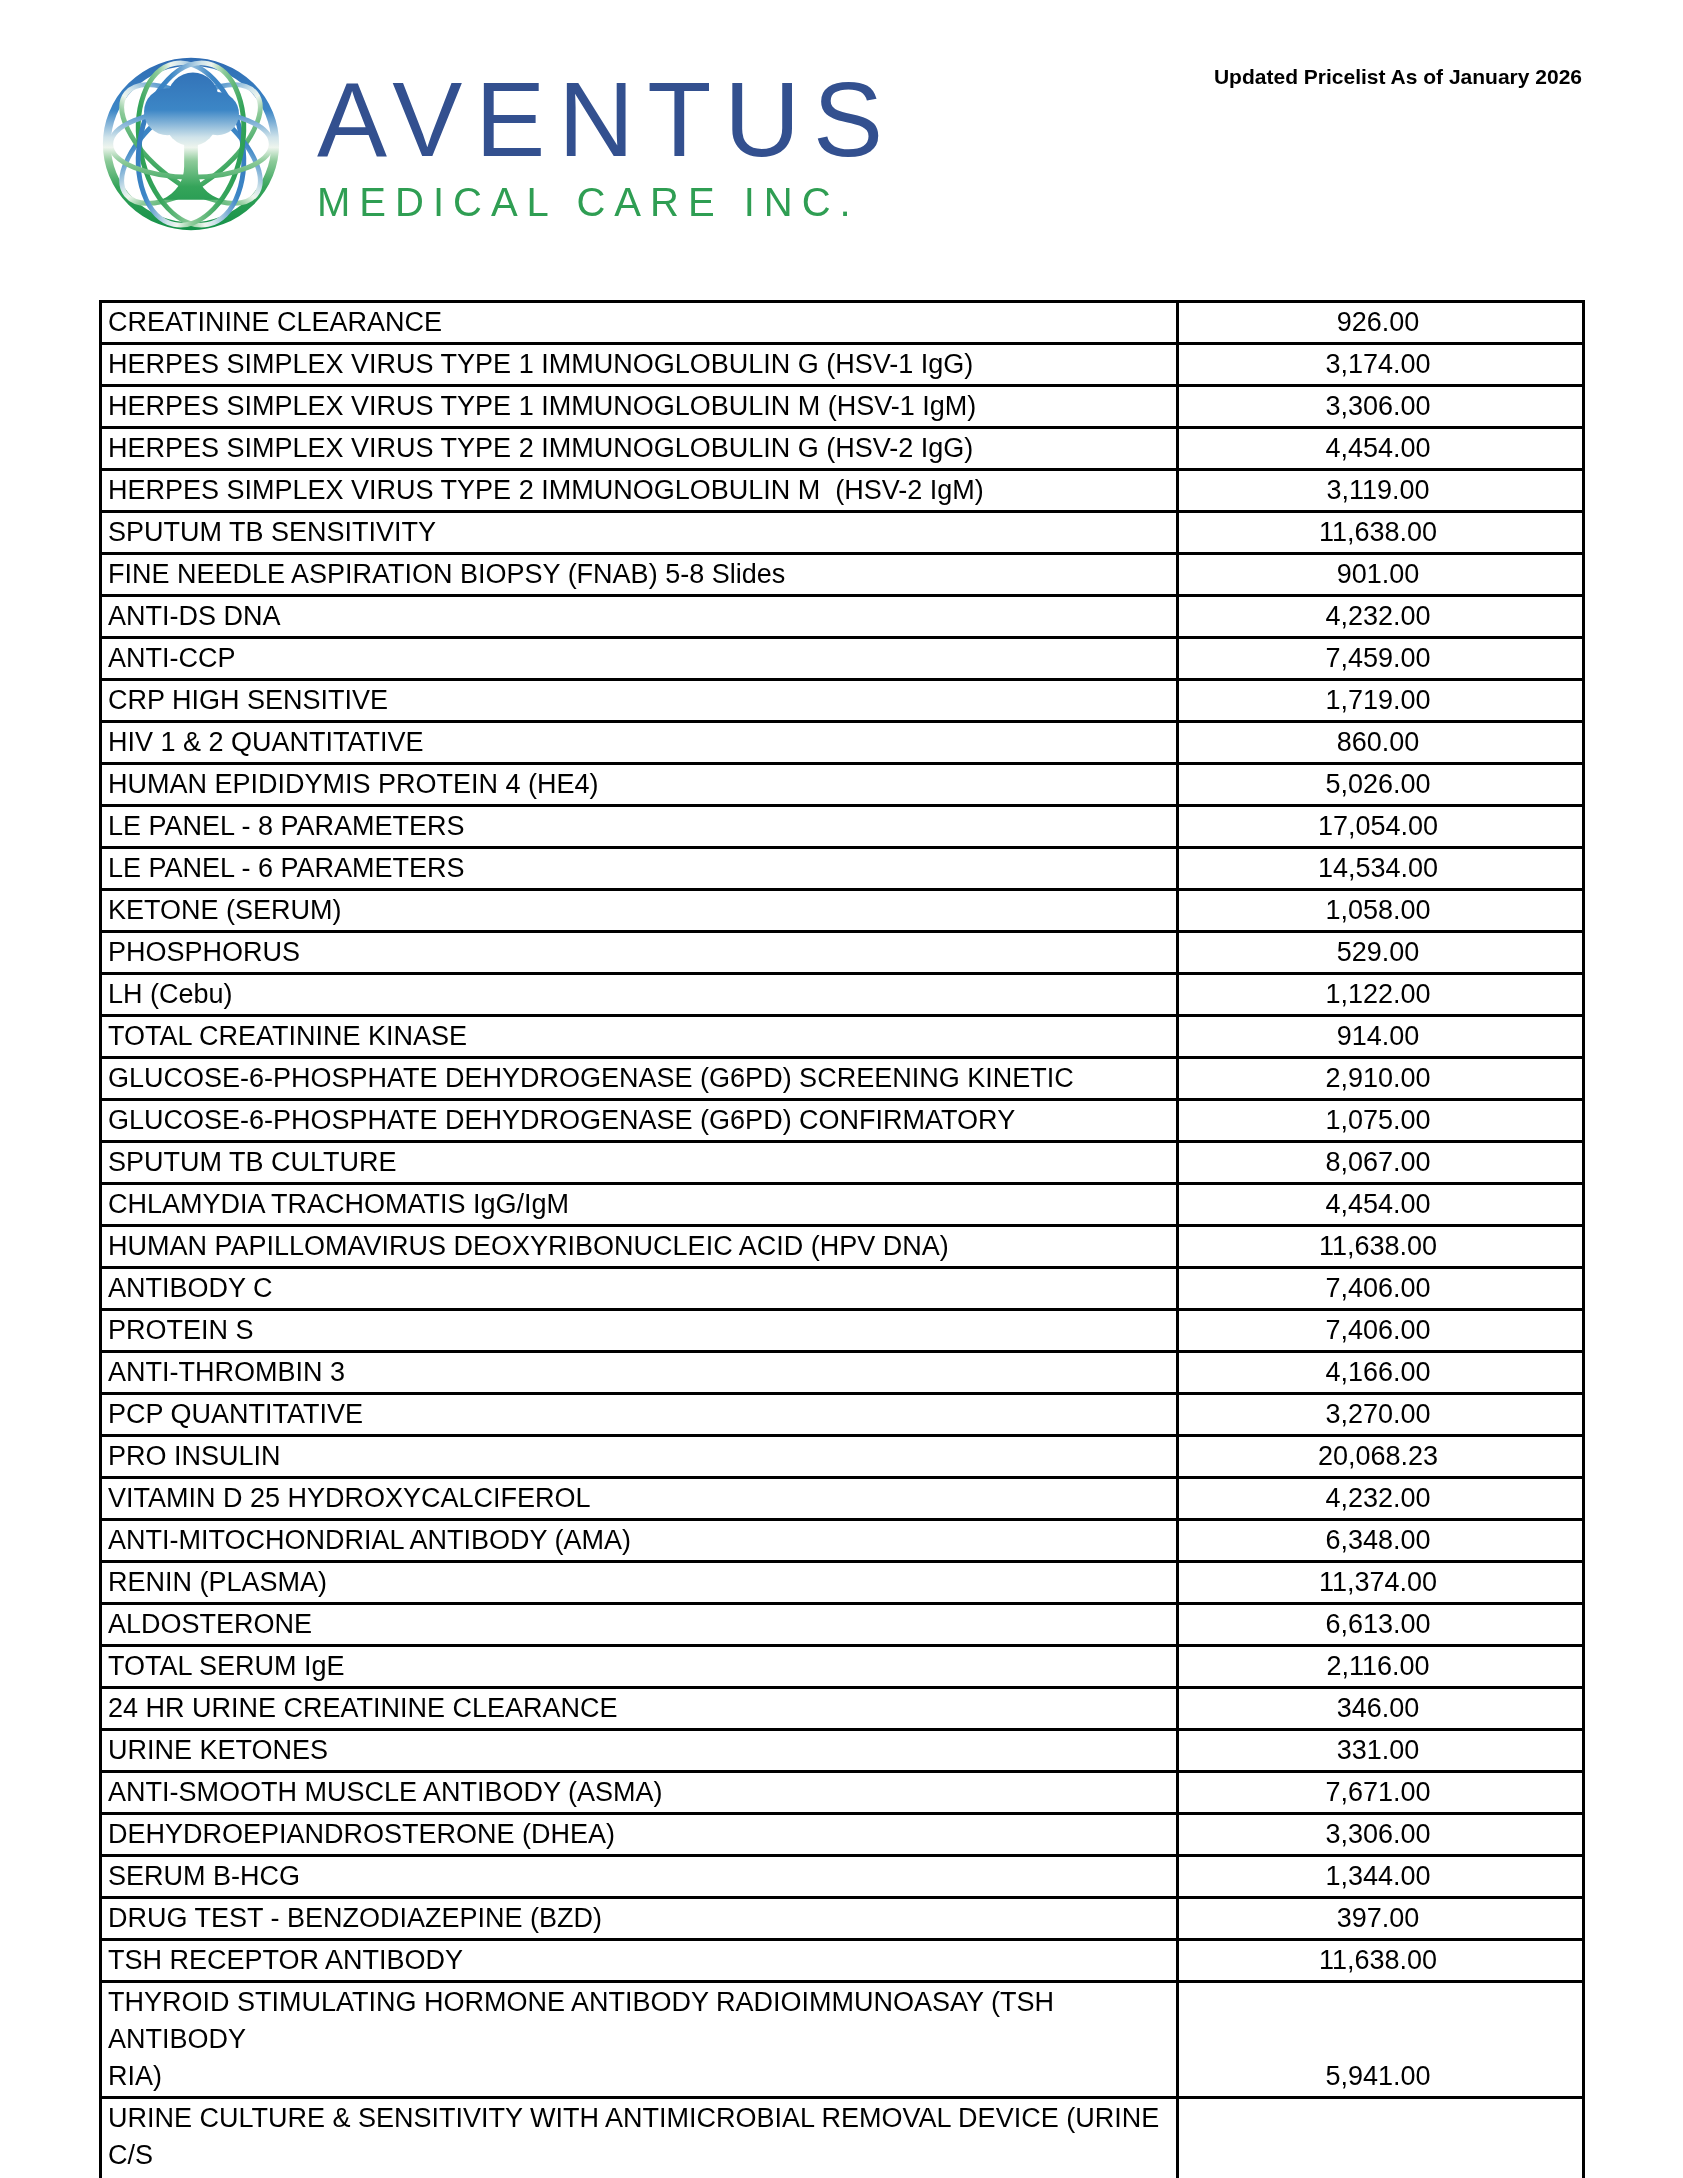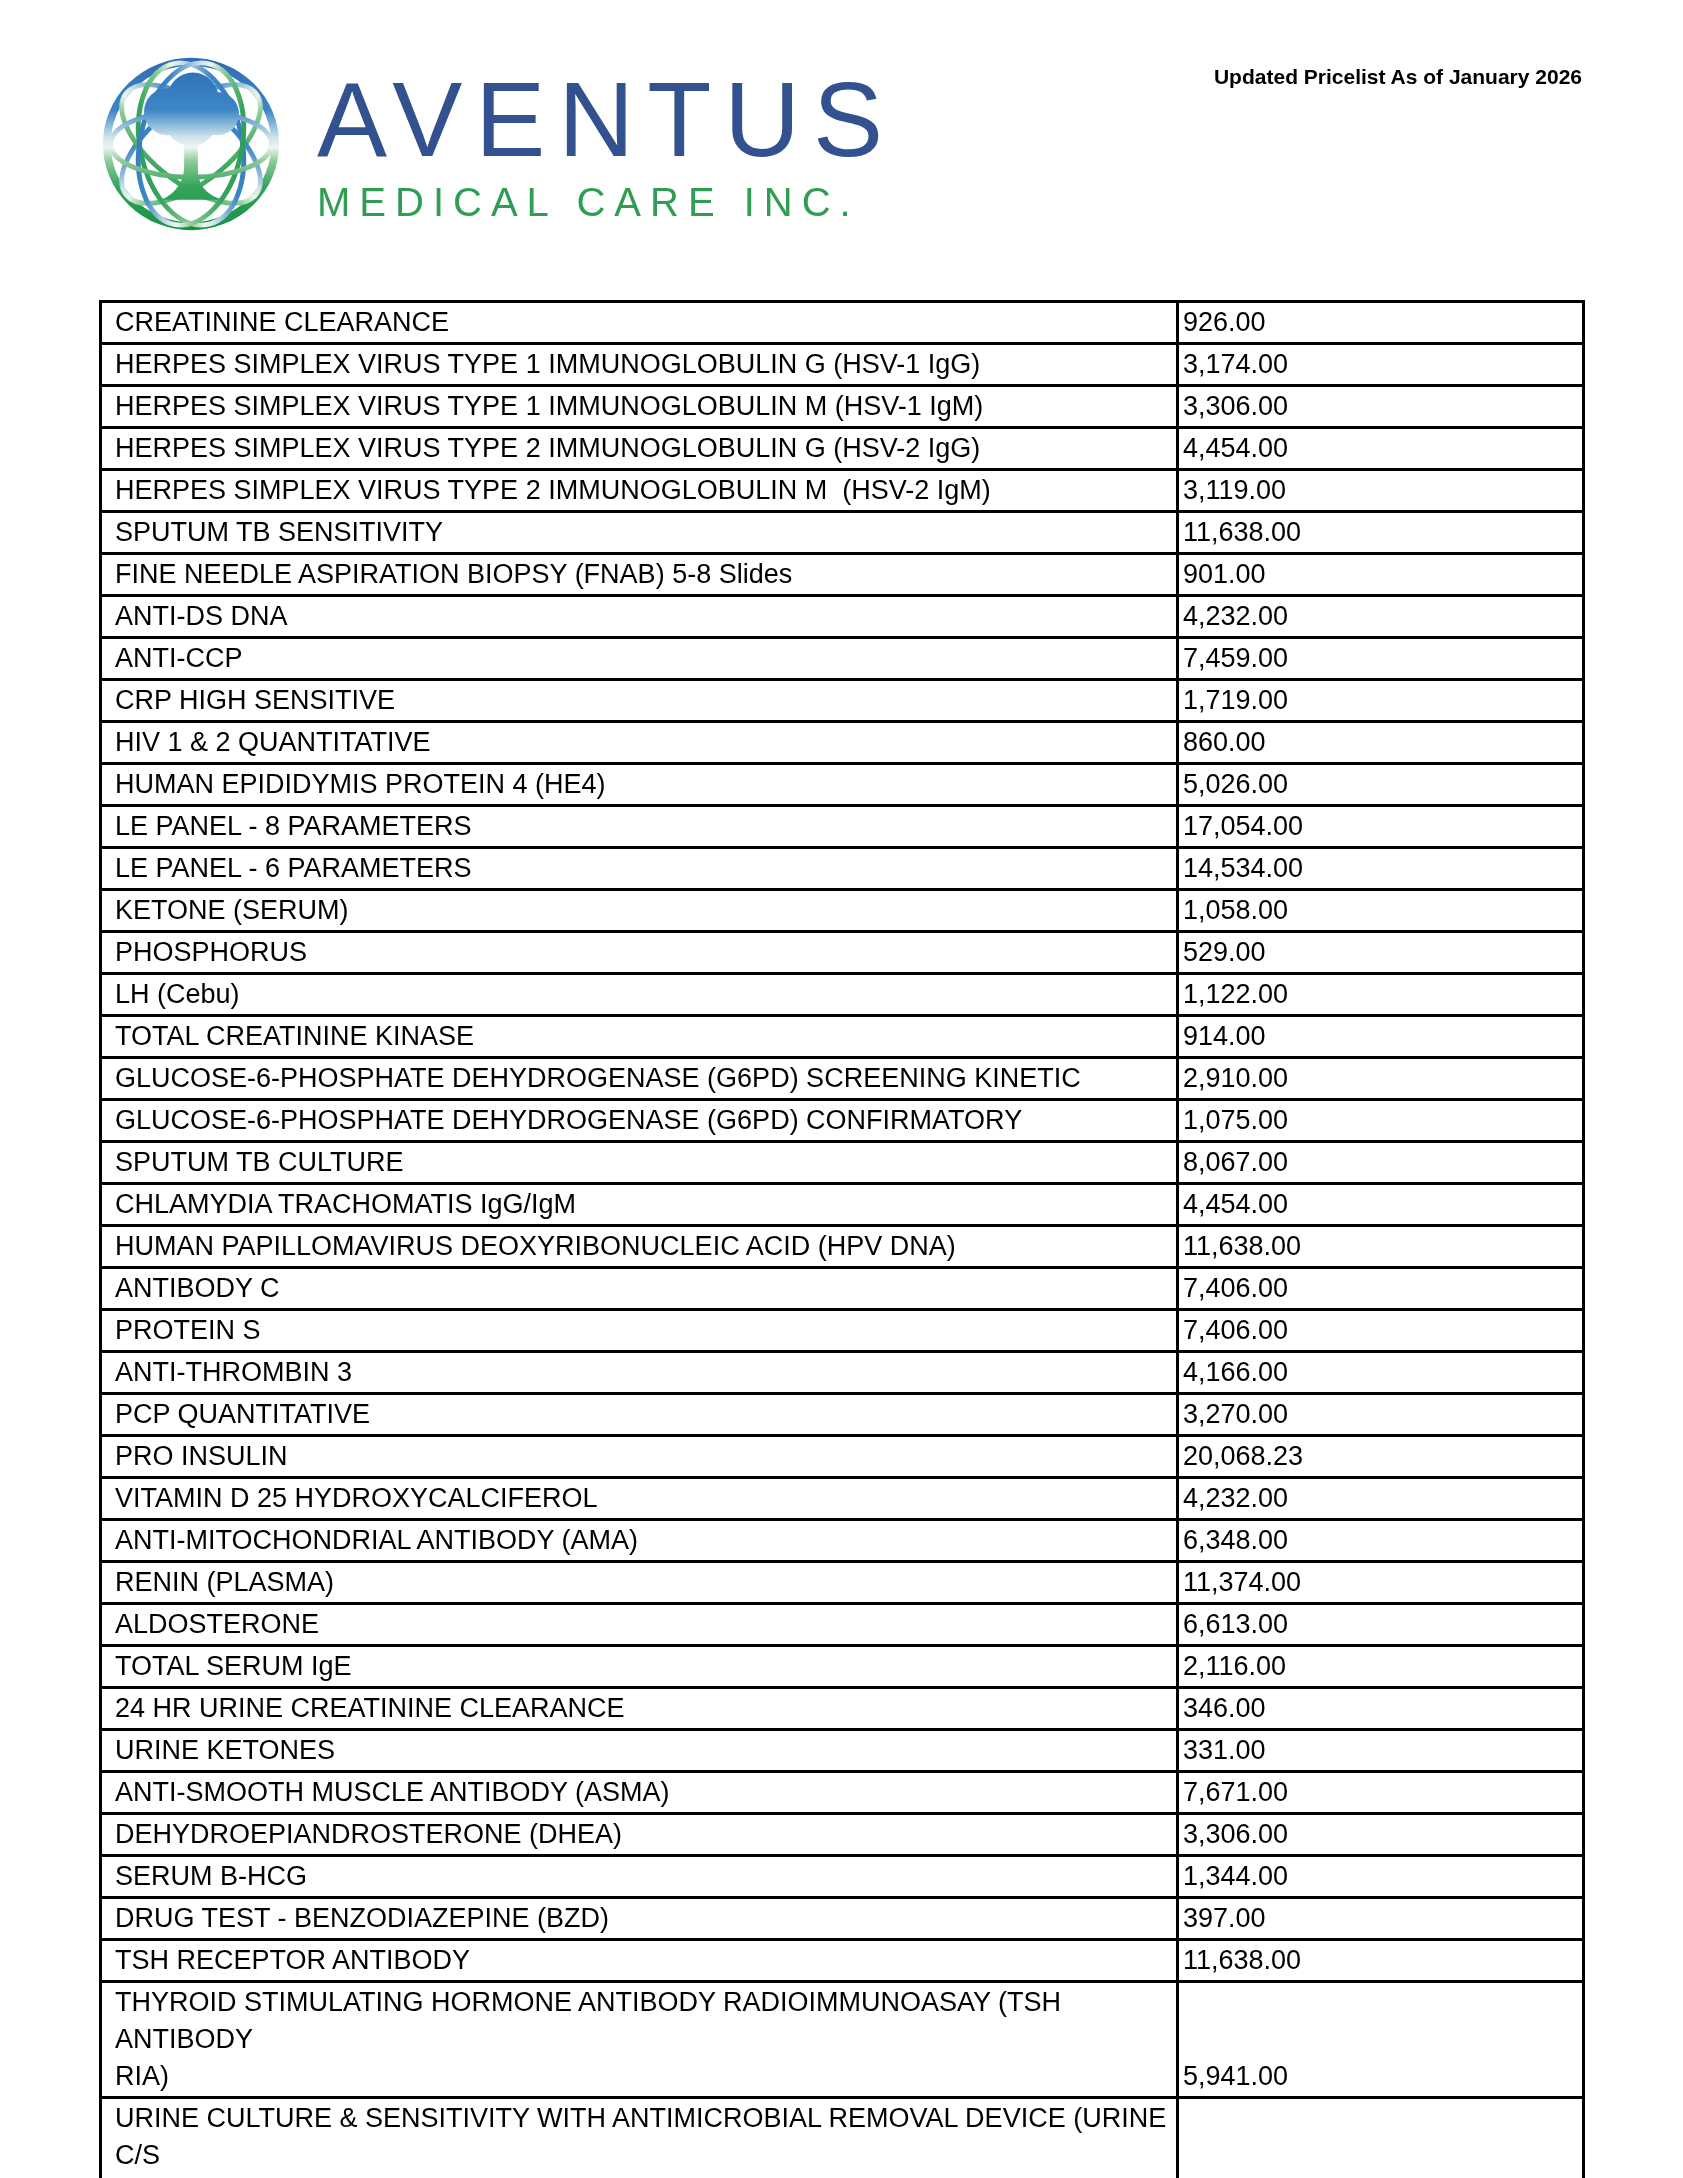--- a/index.html
+++ b/index.html
@@ -40,26 +40,26 @@
   }
   col.c1{width:1077px;}
   col.c2{width:406px;}
   .price-table td{
     border:3px solid #000;
     vertical-align:middle;
     overflow:hidden;
   }
   .price-table tr{height:40px;}
   td.test{
-    padding:1px 4px 1px 13px;
+    padding:1px 4px 1px 6px;
     line-height:37px;
     white-space:pre-wrap;
   }
   td.price{
-    text-align:left;
+    text-align:center;
     padding:1px 9px 1px 4px;
     line-height:37px;
     vertical-align:bottom;
     white-space:nowrap;
     margin-top:8px;
   }
 </style>
 </head>
 <body>
 

